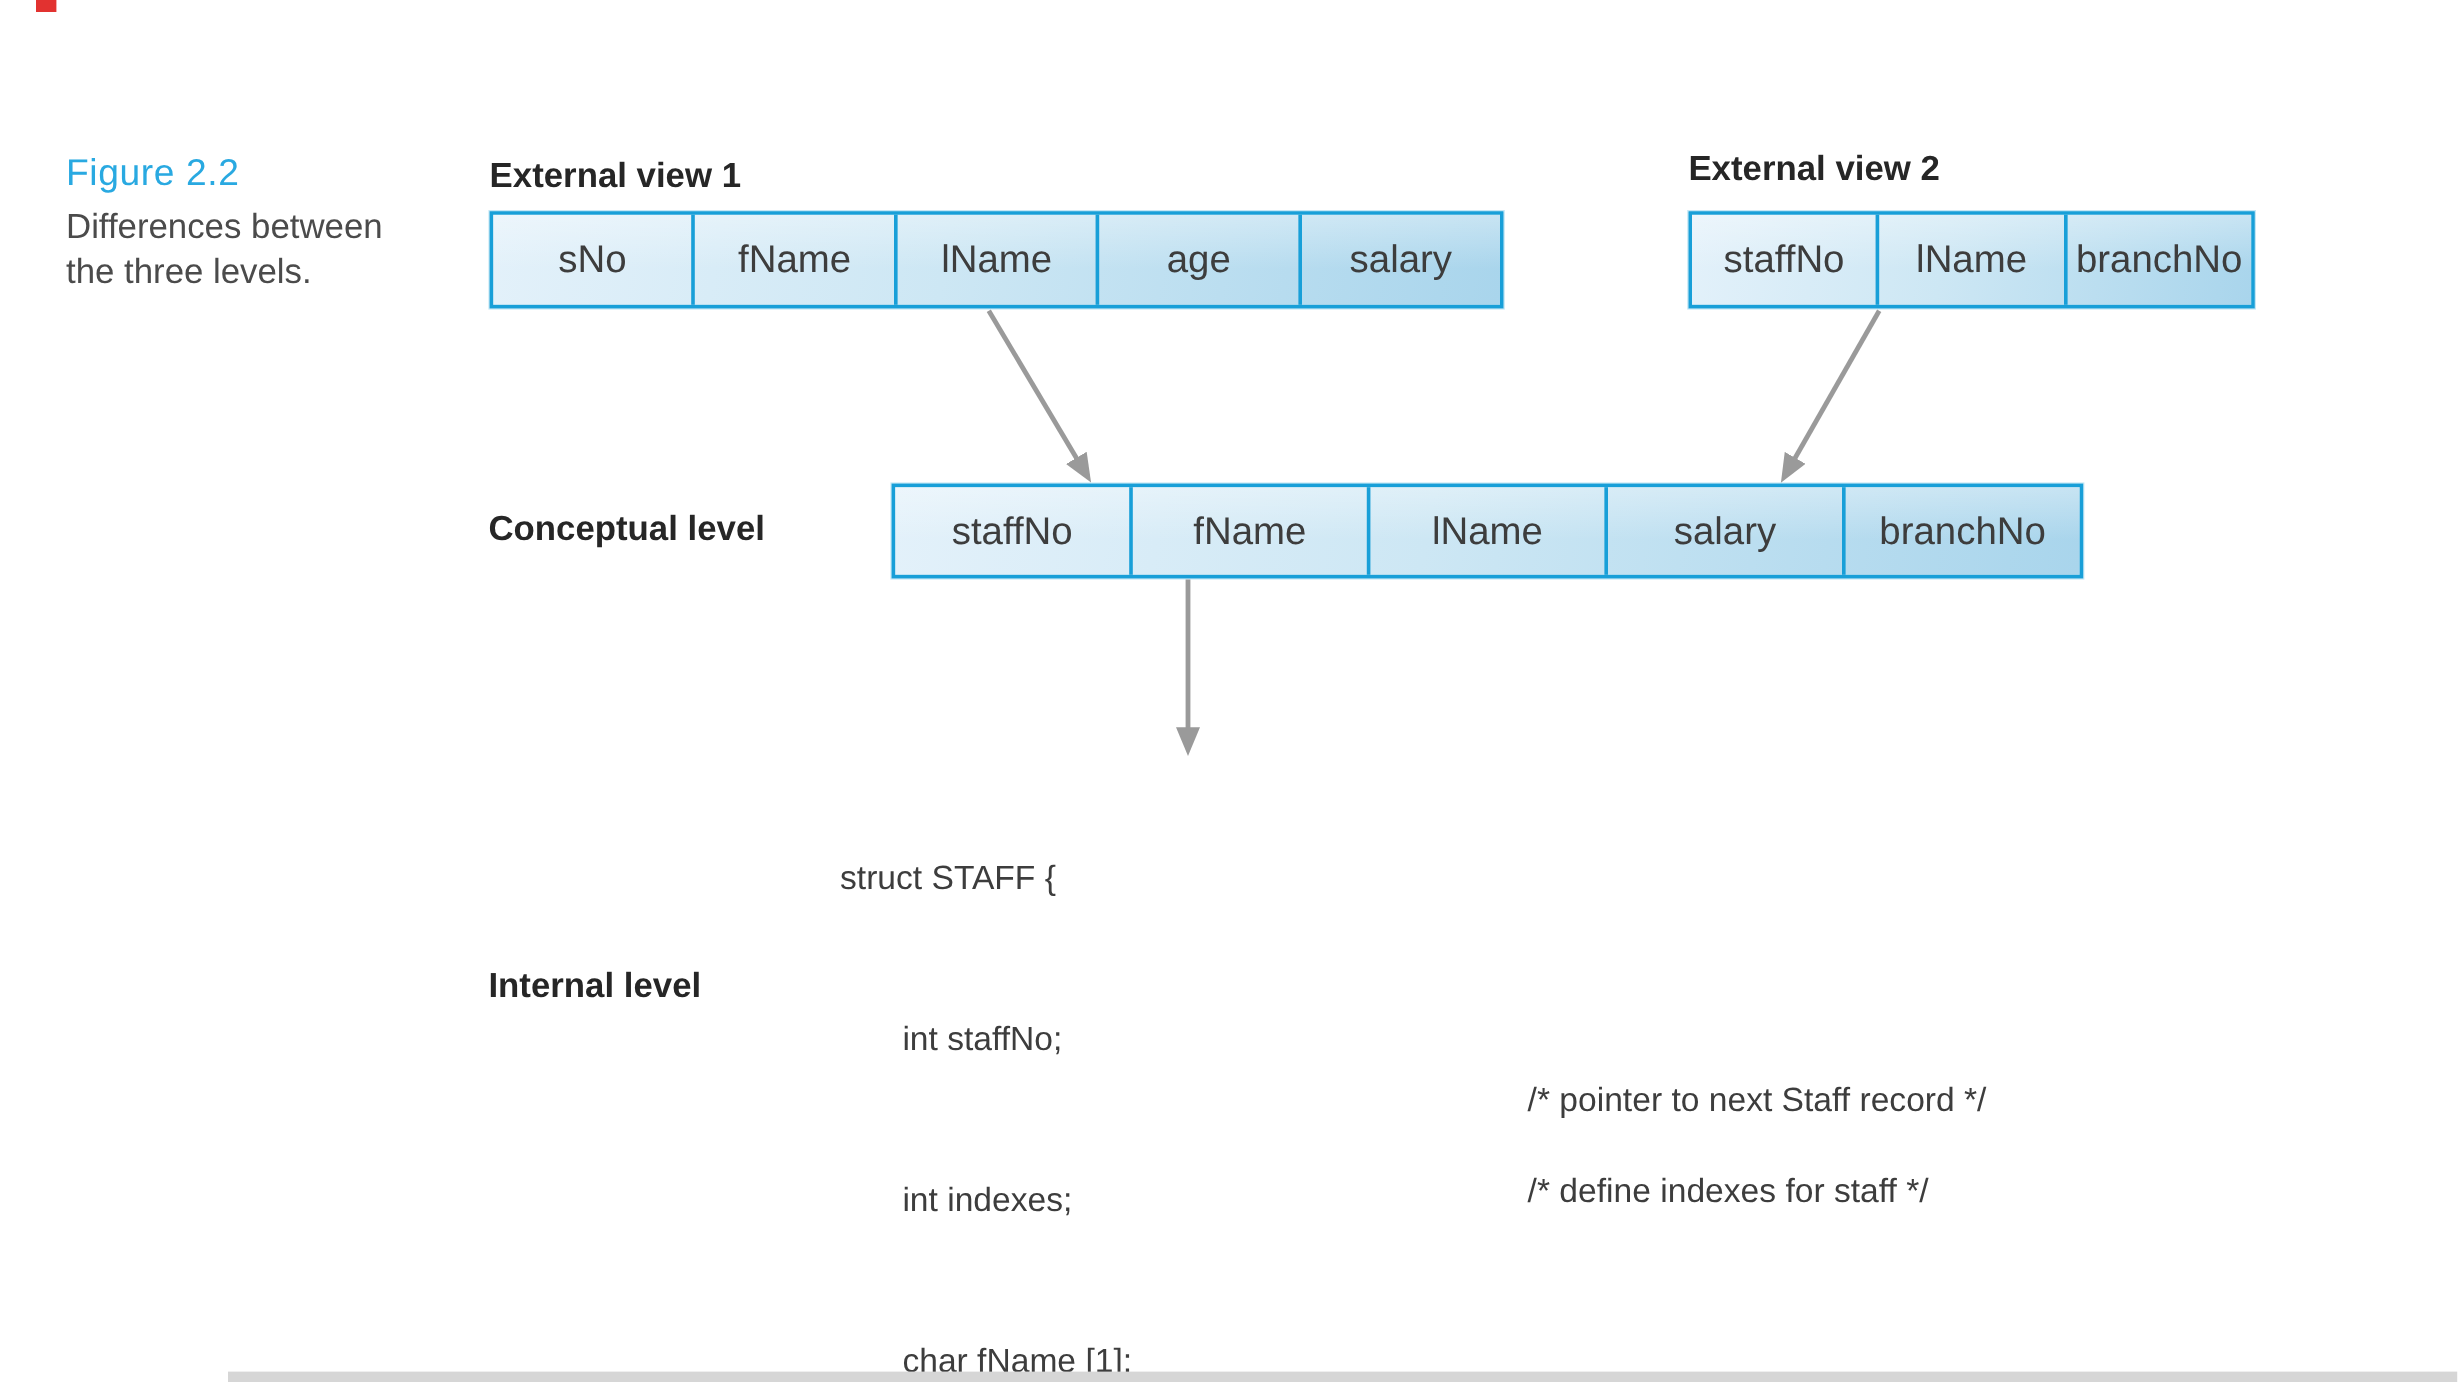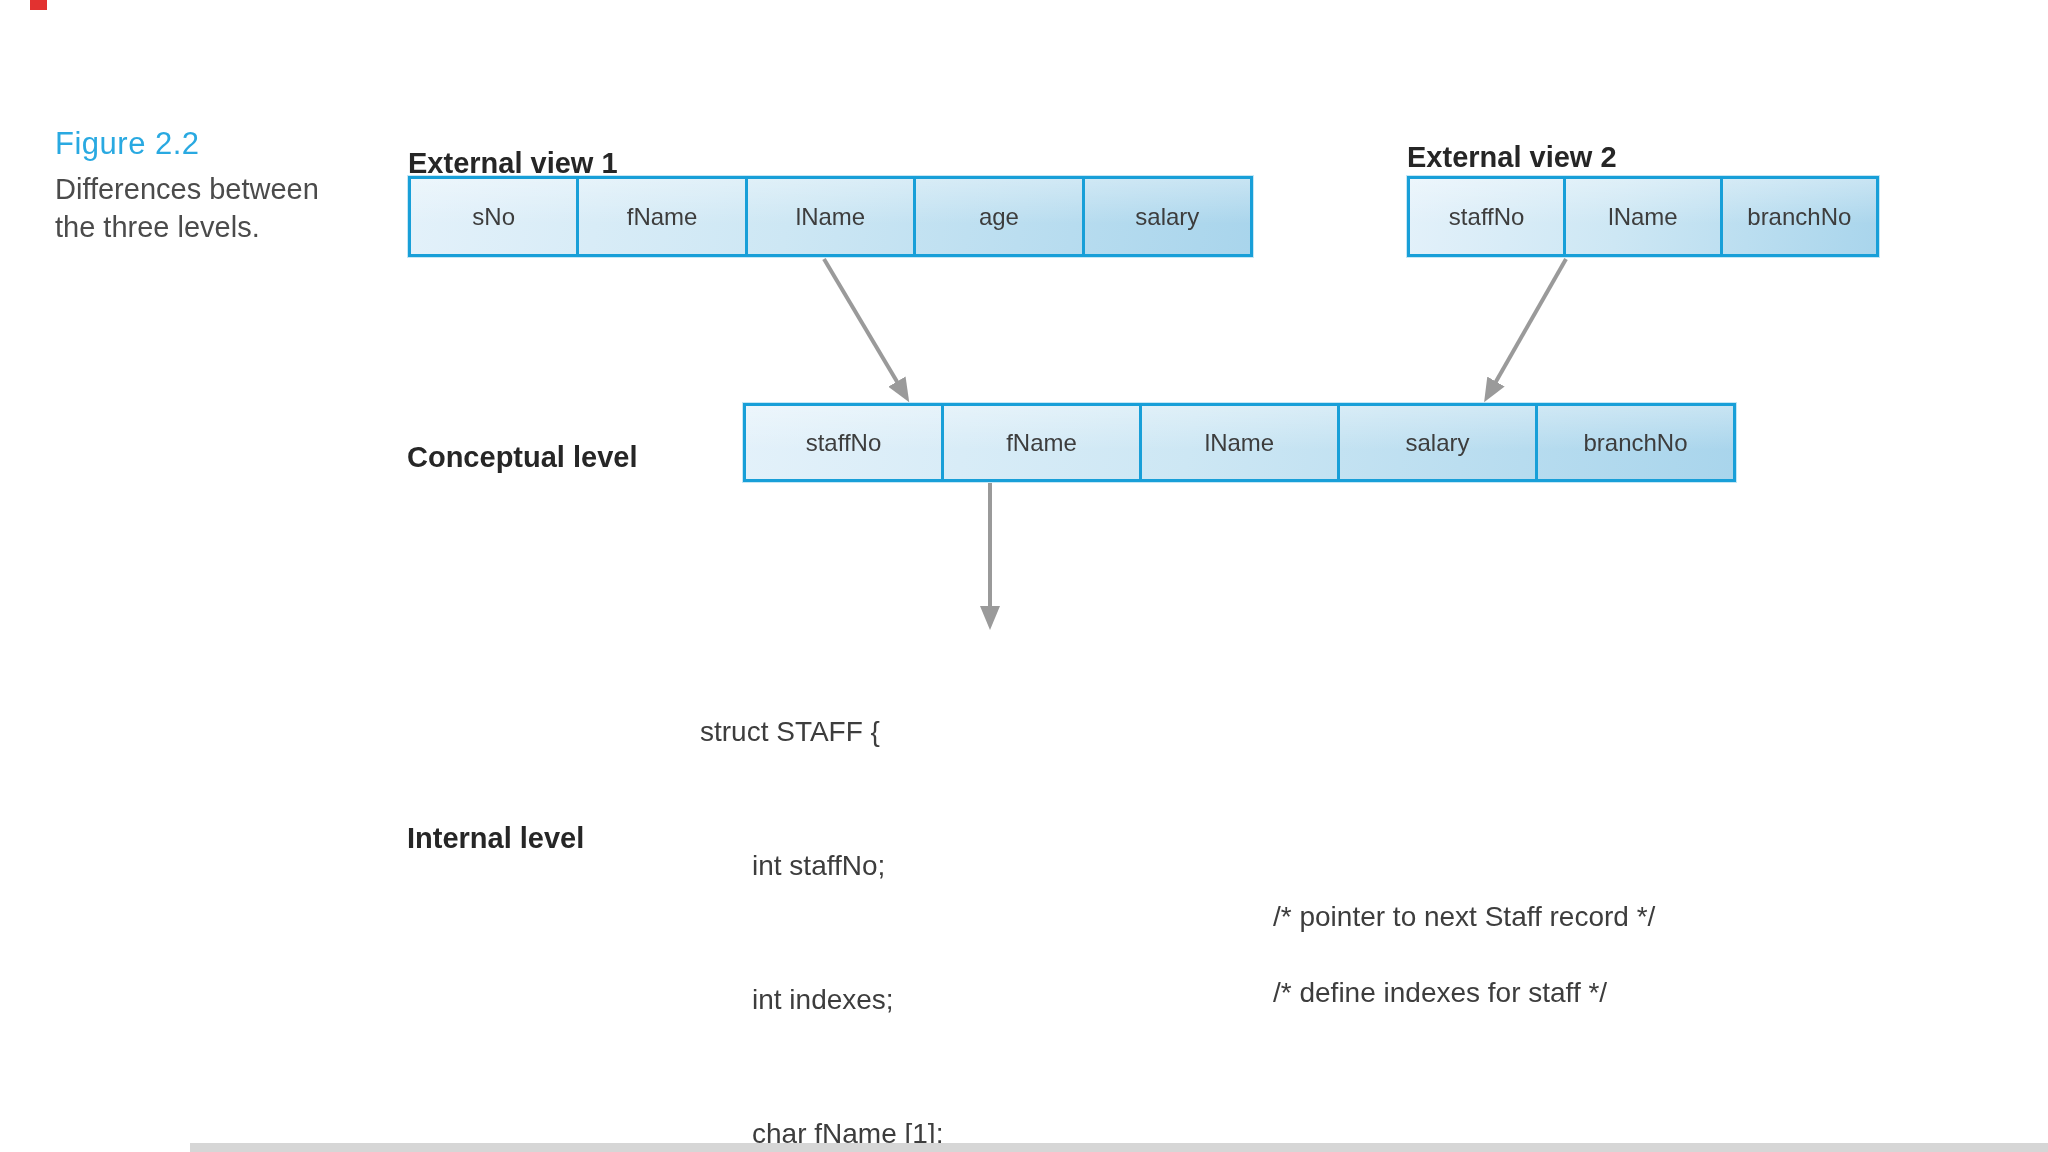--- a/index.html
+++ b/index.html
@@ -24,37 +24,37 @@
     font-size: 31px; font-weight: normal; color: #29a9e1;
     letter-spacing: 0.5px;
   }
   .fig-caption {
     position: absolute; left: 55px; top: 170px; width: 275px;
     font-size: 29px; line-height: 38px; color: #4b4b4b;
   }
 
   
   .view-title, .level-label {
-    position: absolute; font-size: 29px; font-weight: bold; color: #262626; margin-top: 16px;
+    position: absolute; font-size: 29px; font-weight: bold; color: #262626;
   }
   .ev1-title { left: 408px; top: 131px; }
   .ev2-title { left: 1407px; top: 125px; }
   .con-label { left: 407px; top: 425px; }
   .int-label { left: 407px; top: 806px; }
 
   
   .row {
     position: absolute; display: flex; box-sizing: border-box;
     background: linear-gradient(100deg, #e3f1fa 0%, #cde7f4 45%, #a9d5ec 100%);
     border: 3px solid #189fd8;
     box-shadow: 0 0 0 1px rgba(24,159,216,0.25);
   }
   .cell {
     flex: 1; display: flex; align-items: center; justify-content: center;
-    font-size: 24px; color: #3d3d3d;
+    font-size: 32px; color: #3d3d3d;
     border-left: 3px solid #189fd8;
     background: linear-gradient(180deg, rgba(255,255,255,0.35), rgba(255,255,255,0) 60%);
   }
   .cell:first-child { border-left: none; }
 
   .ev1-row { left: 408px; top: 176px; width: 845px; height: 81px; }
   .ev2-row { left: 1407px; top: 176px; width: 472px; height: 81px; }
   .con-row { left: 743px; top: 403px; width: 993px; height: 79px; }
 
   

